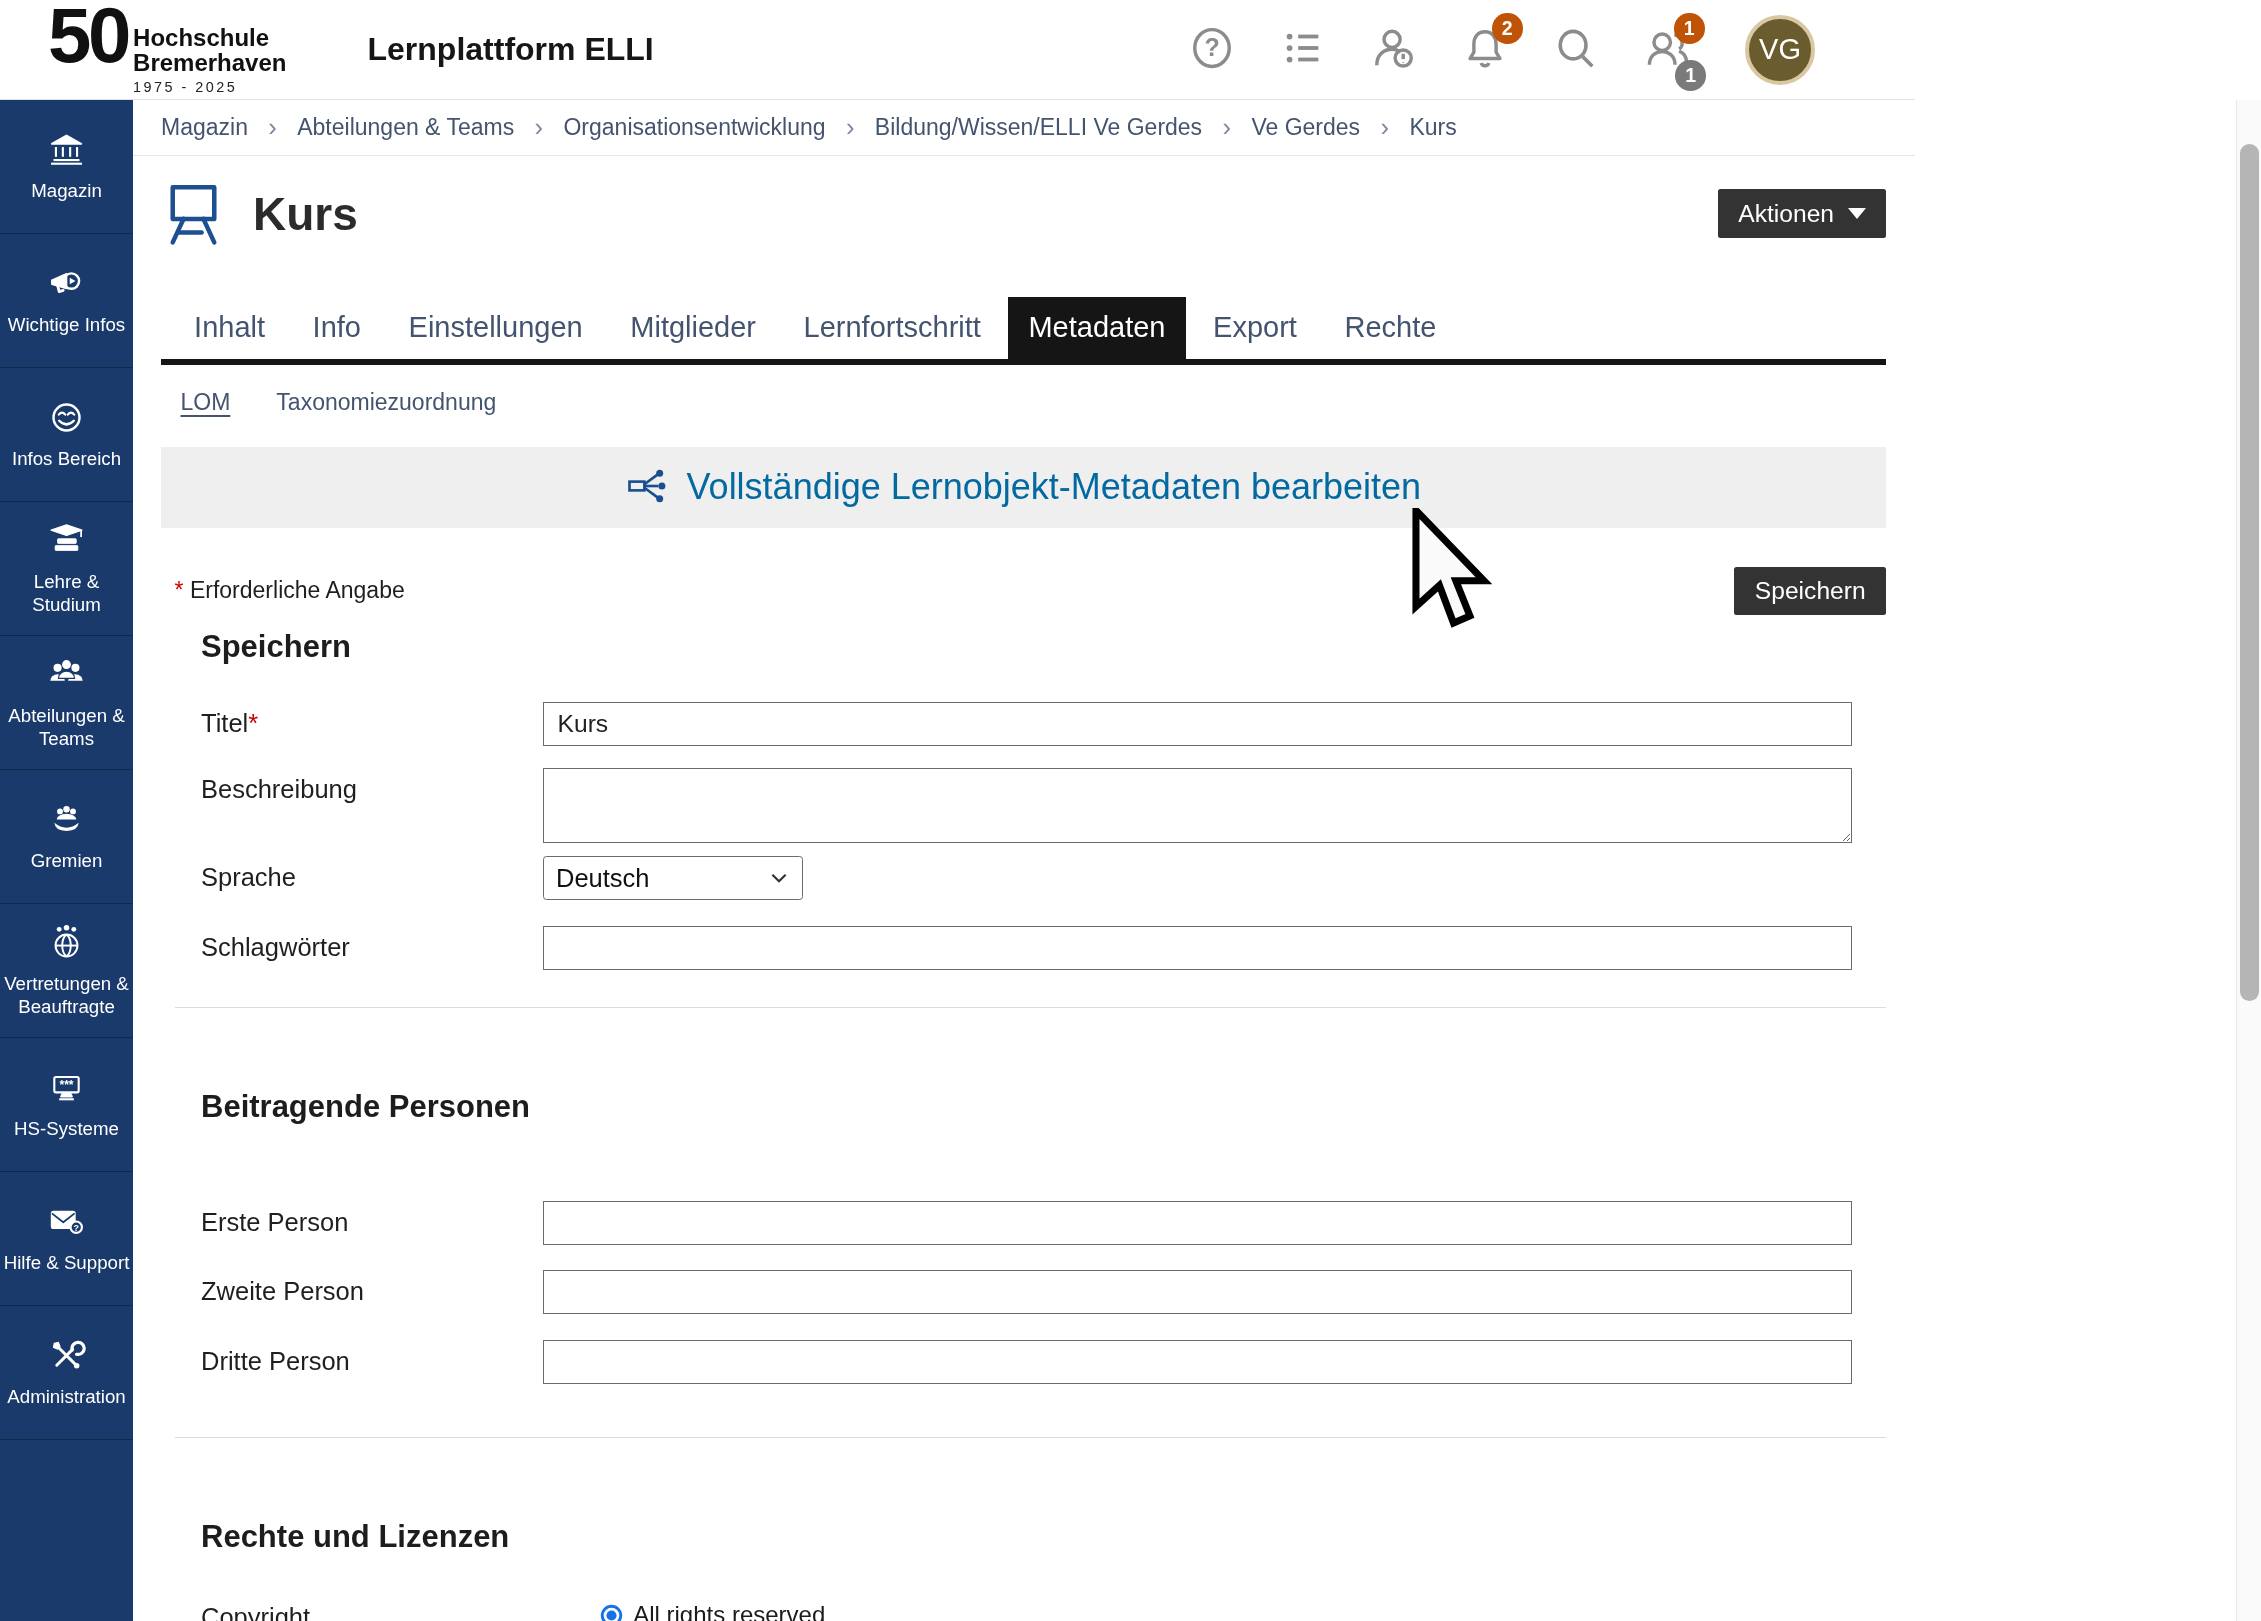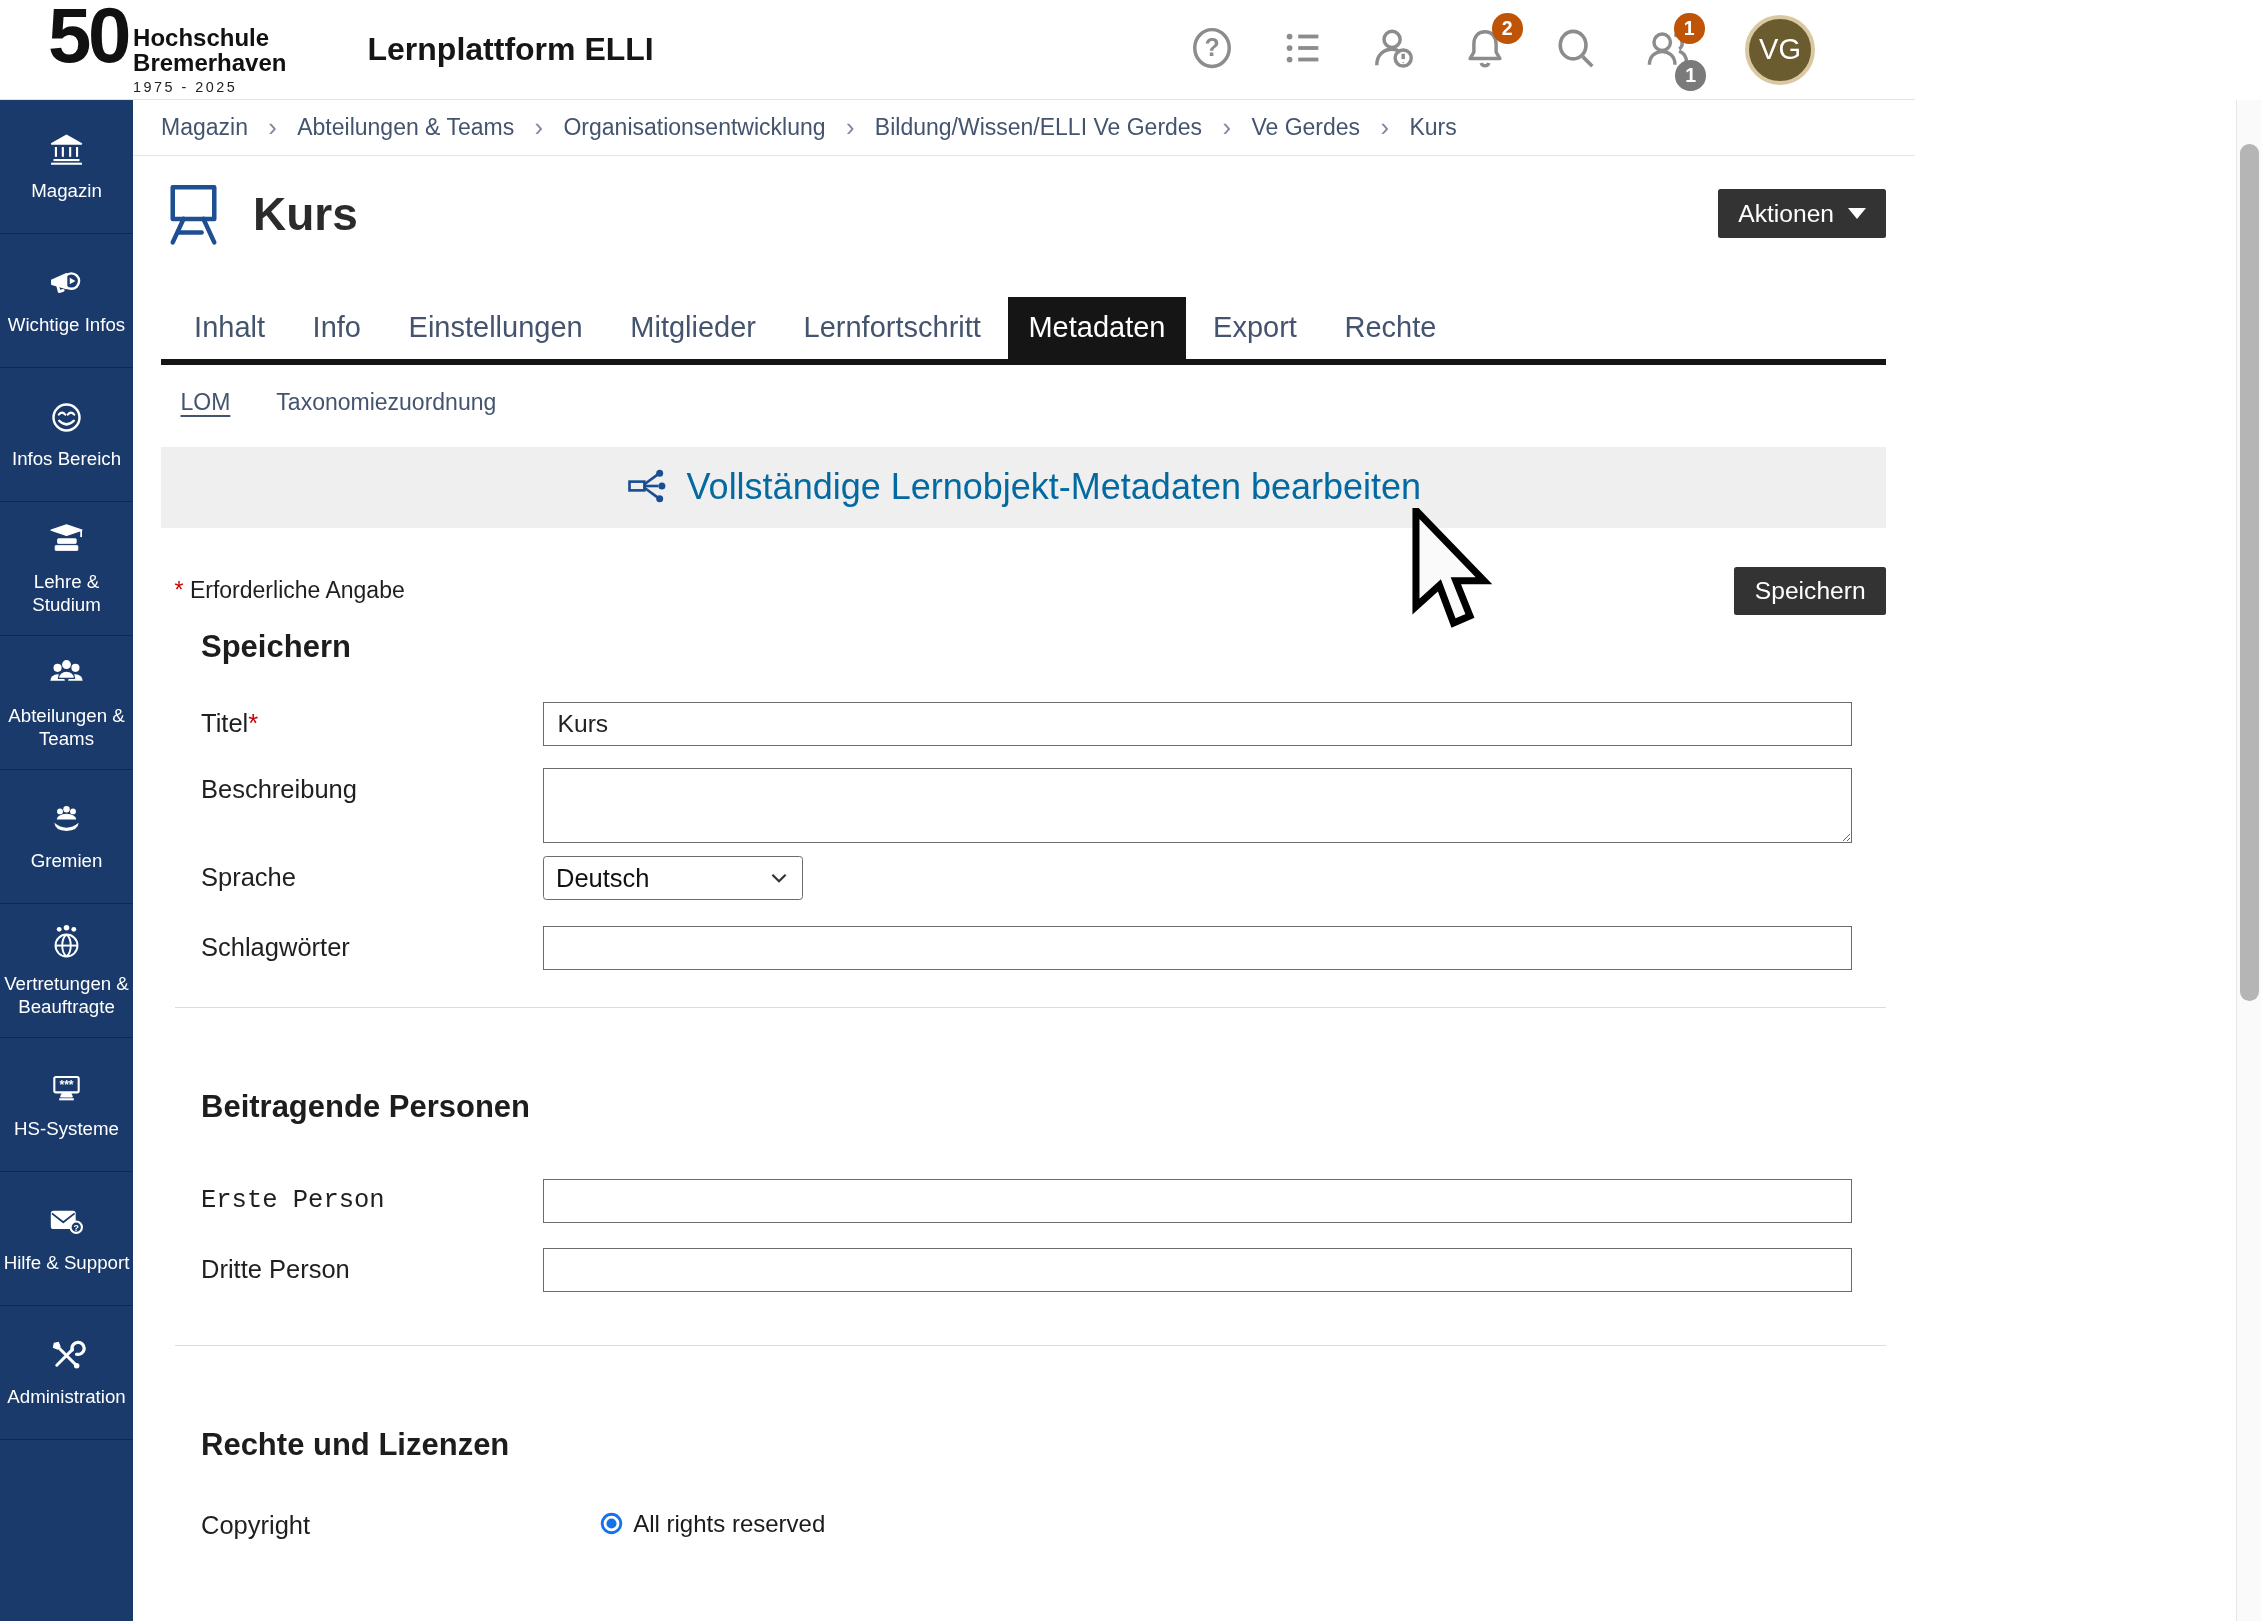--- a/index.html
+++ b/index.html
@@ -83,21 +83,21 @@
     font-size:24.6px; font-family:inherit; color:#222; padding:0 13.6px; }
   input[type=text] { height:44px; }
   textarea { height:75px; padding-top:6.8px; resize:both; }
   .input-tall { height:53px; }
   .select { width:260px; height:44px; border:1.7px solid #6b6b6b; border-radius:3.4px; background:#fff;
     display:flex; align-items:center; justify-content:space-between; padding:0 12px 0 12px;
     font-size:25.5px; color:#111; cursor:pointer; }
   .select svg { width:22px; height:22px; }
   .divider { border-top:1.7px solid #dcdcdc; margin:37px 0 0 14.4px; }
   .mt44{margin-top:37px;} .mt26{margin-top:22px;} .mt16{margin-top:13.6px;} .mt30{margin-top:25.5px;}
-  .mt64{margin-top:54px;font-family:Liberation Mono, monospace;} .mt62{margin-top:41px;gap:36px;}
+  .mt64{margin-top:76px;} .mt62{margin-top:41px;gap:36px;}
   .divider.d2{margin-top:53px;}
 
   .radio-group { display:flex; align-items:center; gap:8.5px; padding-left:18.7px; padding-top:3.4px; cursor:pointer; }
   .radio-group svg { width:27px; height:27px; }
   .radio-label { font-size:24px; color:#1b1b1b; }
 
   
   .cursor { position:absolute; left:1411px; top:508px; z-index:9; pointer-events:none; }
   .scrollbar { position:absolute; right:0; top:100px; bottom:0; width:25.5px; background:#fafafa;
     border-left:0.8px solid #e6e6e6; z-index:5; }
@@ -417,20 +417,26 @@
 
       <h2 class="spaced">Beitragende Personen</h2>
 
       <div class="row mt64">
         <span class="flabel">Erste Person</span>
         <span class="fcol">
             <input type="text" style="">
           </span>
       </div>
       <div class="row mt30">
+        <span class="flabel">Zweite Person</span>
+        <span class="fcol">
+            <input type="text" style="">
+          </span>
+      </div>
+      <div class="row mt30">
         <span class="flabel">Dritte Person</span>
         <span class="fcol">
             <input type="text" style="">
           </span>
       </div>
 
       <div class="divider d2"></div>
 
       <h2 class="spaced">Rechte und Lizenzen</h2>
 

